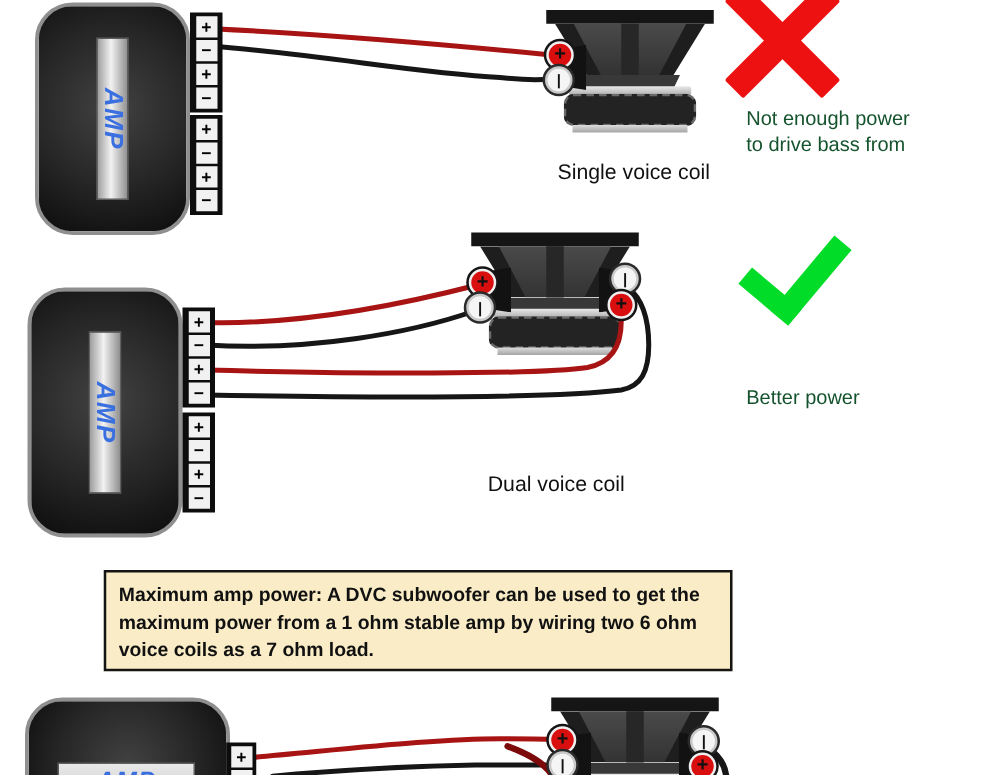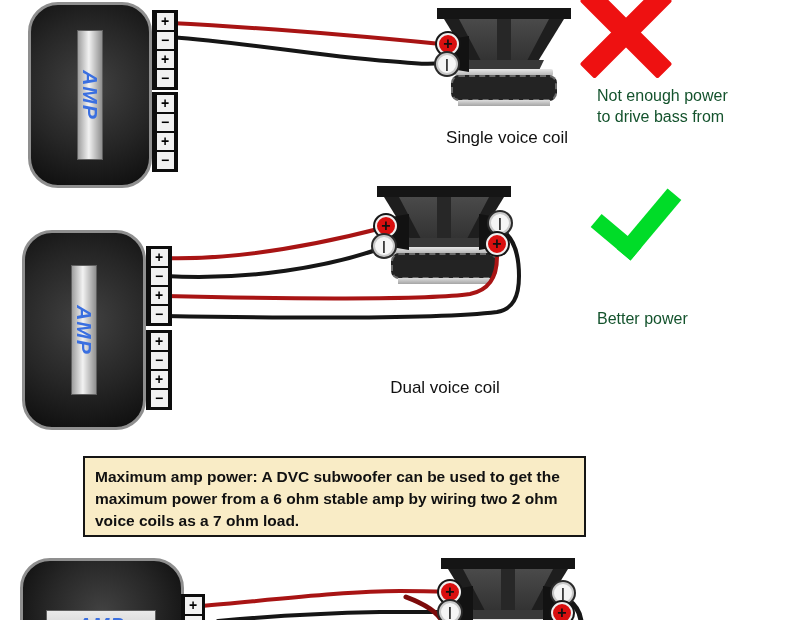--- a/index.html
+++ b/index.html
@@ -204,21 +204,21 @@
   <div class="check">
     <div class="tick"></div>
   </div>
 
   <div class="note-text" style="left:597px;top:272px;margin-top:36px;">
       <div>Better power</div>
     </div>
 
   <div class="note-box">
       <div>Maximum amp power: A DVC subwoofer can be used to get the</div>
-      <div>maximum power from a 6 ohm stable amp by wiring two 2 ohm</div>
+      <div>maximum power from a 1 ohm stable amp by wiring two 6 ohm</div>
       <div>voice coils as a 7 ohm load.</div>
     </div>
 
   <div class="amp amp-h">
     <div class="amp-body"></div>
     <div class="hplate">
       <span>AMP</span>
     </div>
     <div class="amp-strip">
       <div class="tgroup" style="top:0px;">

